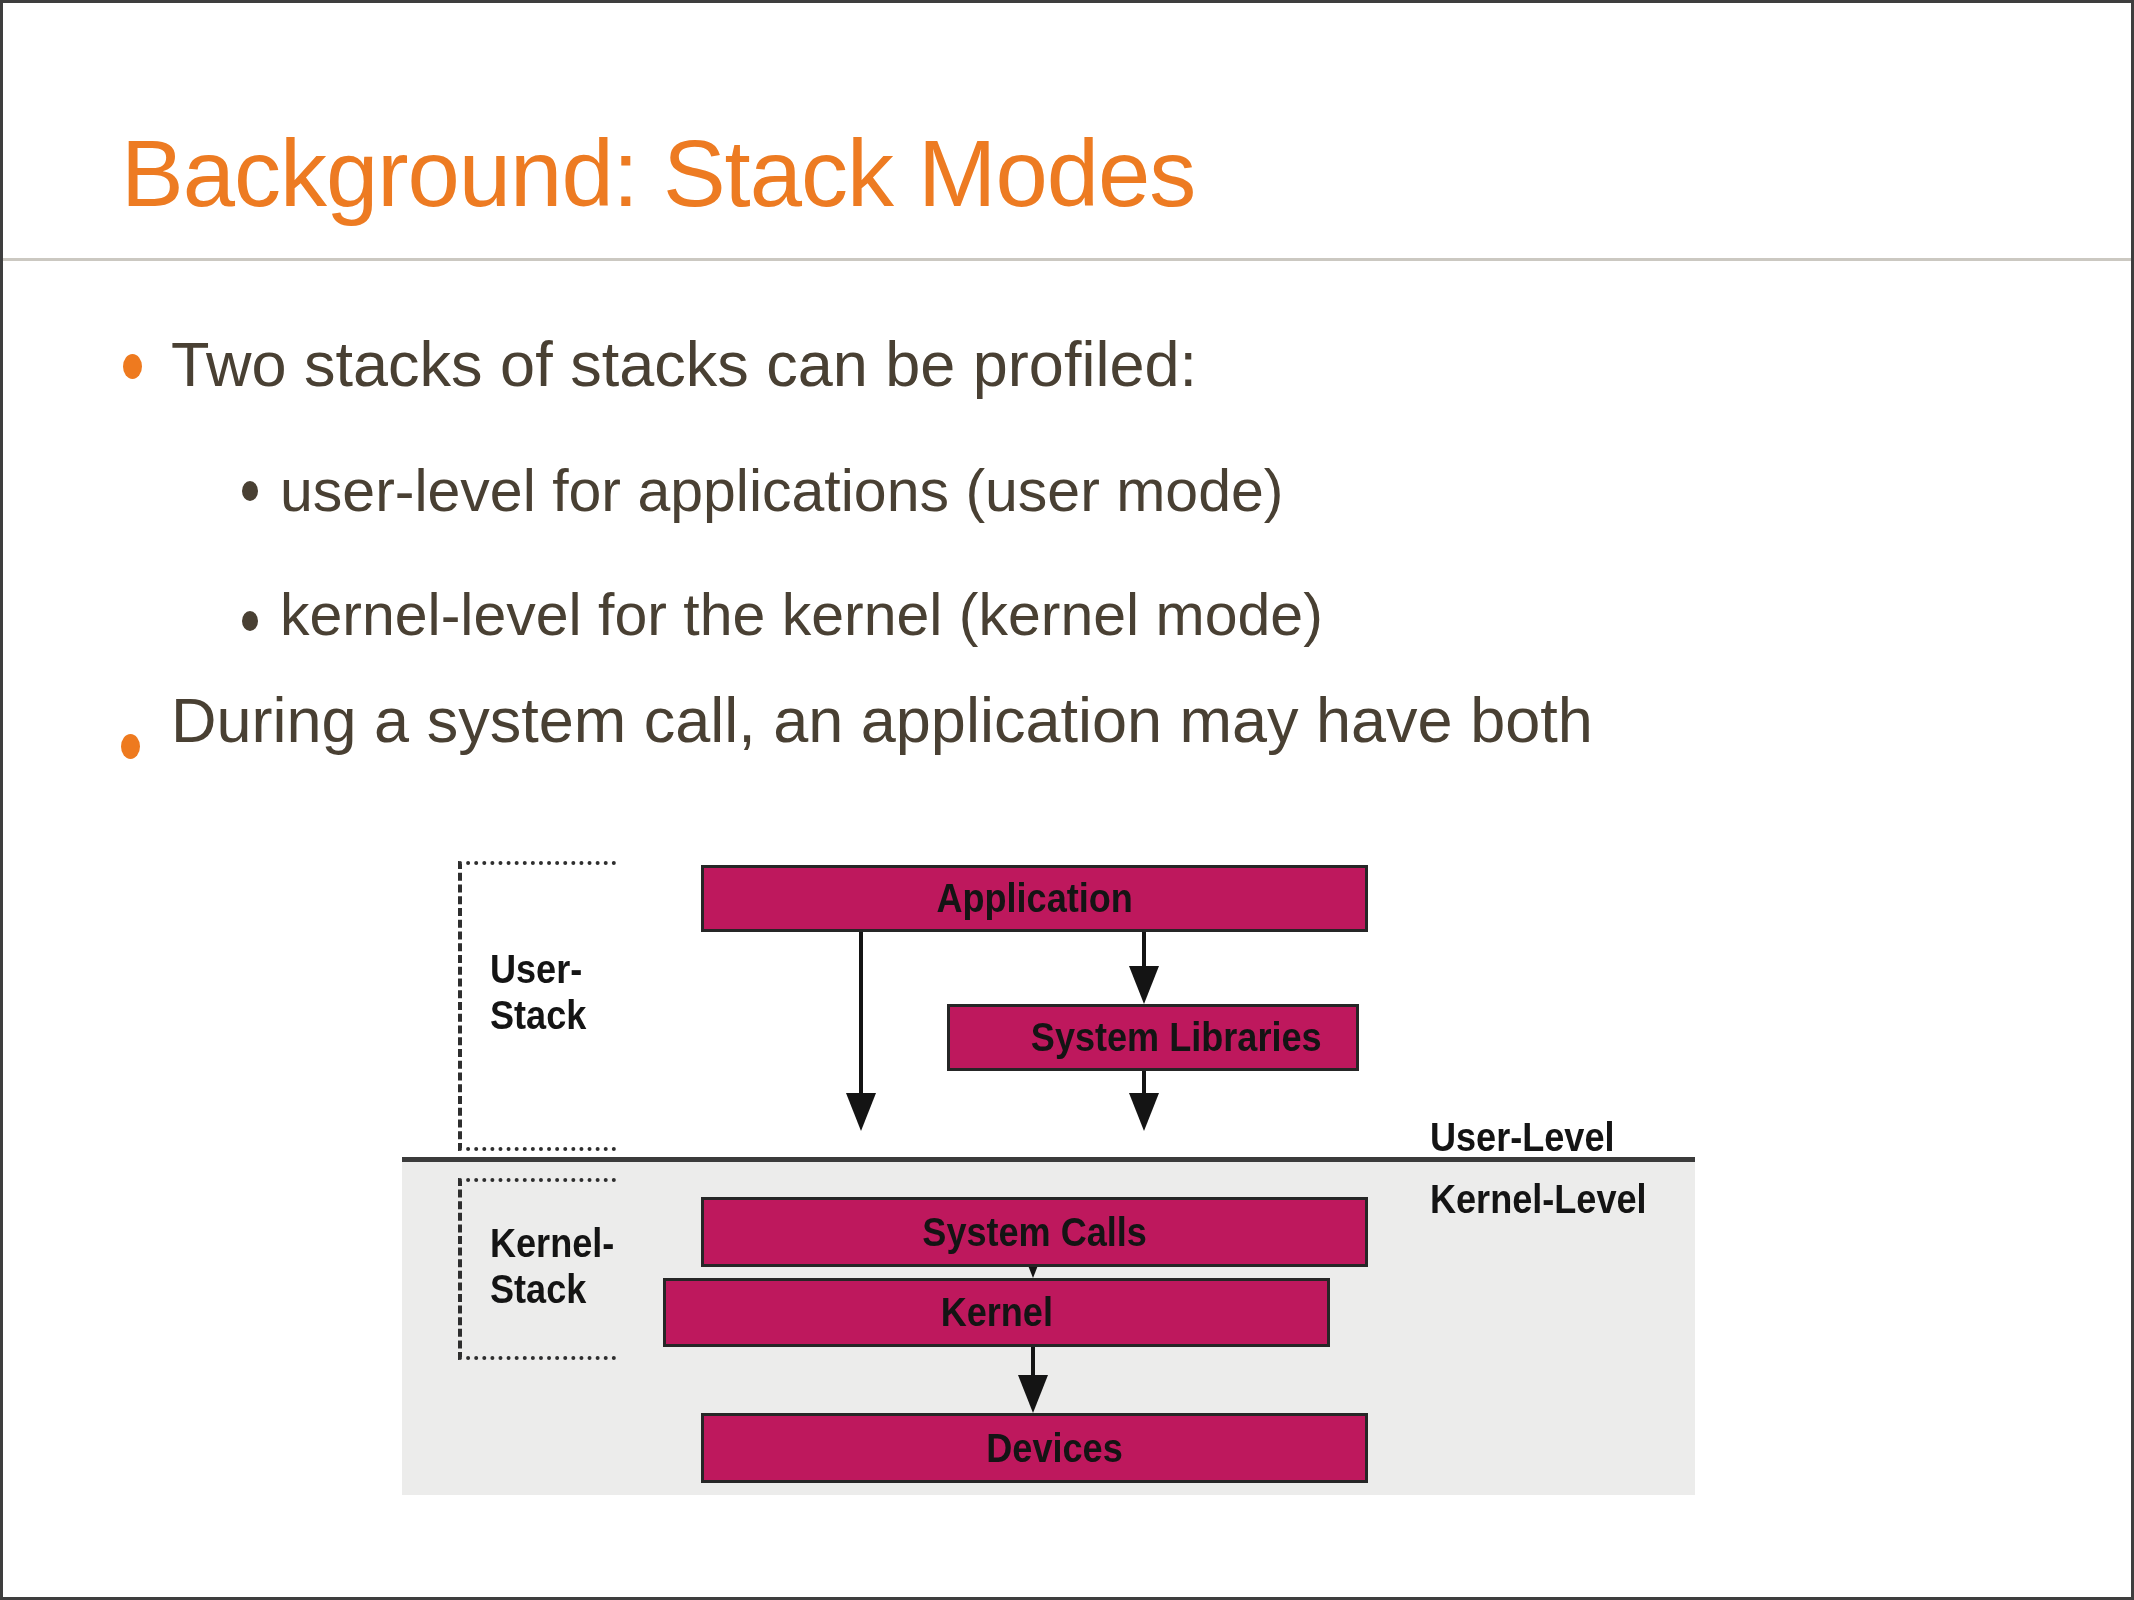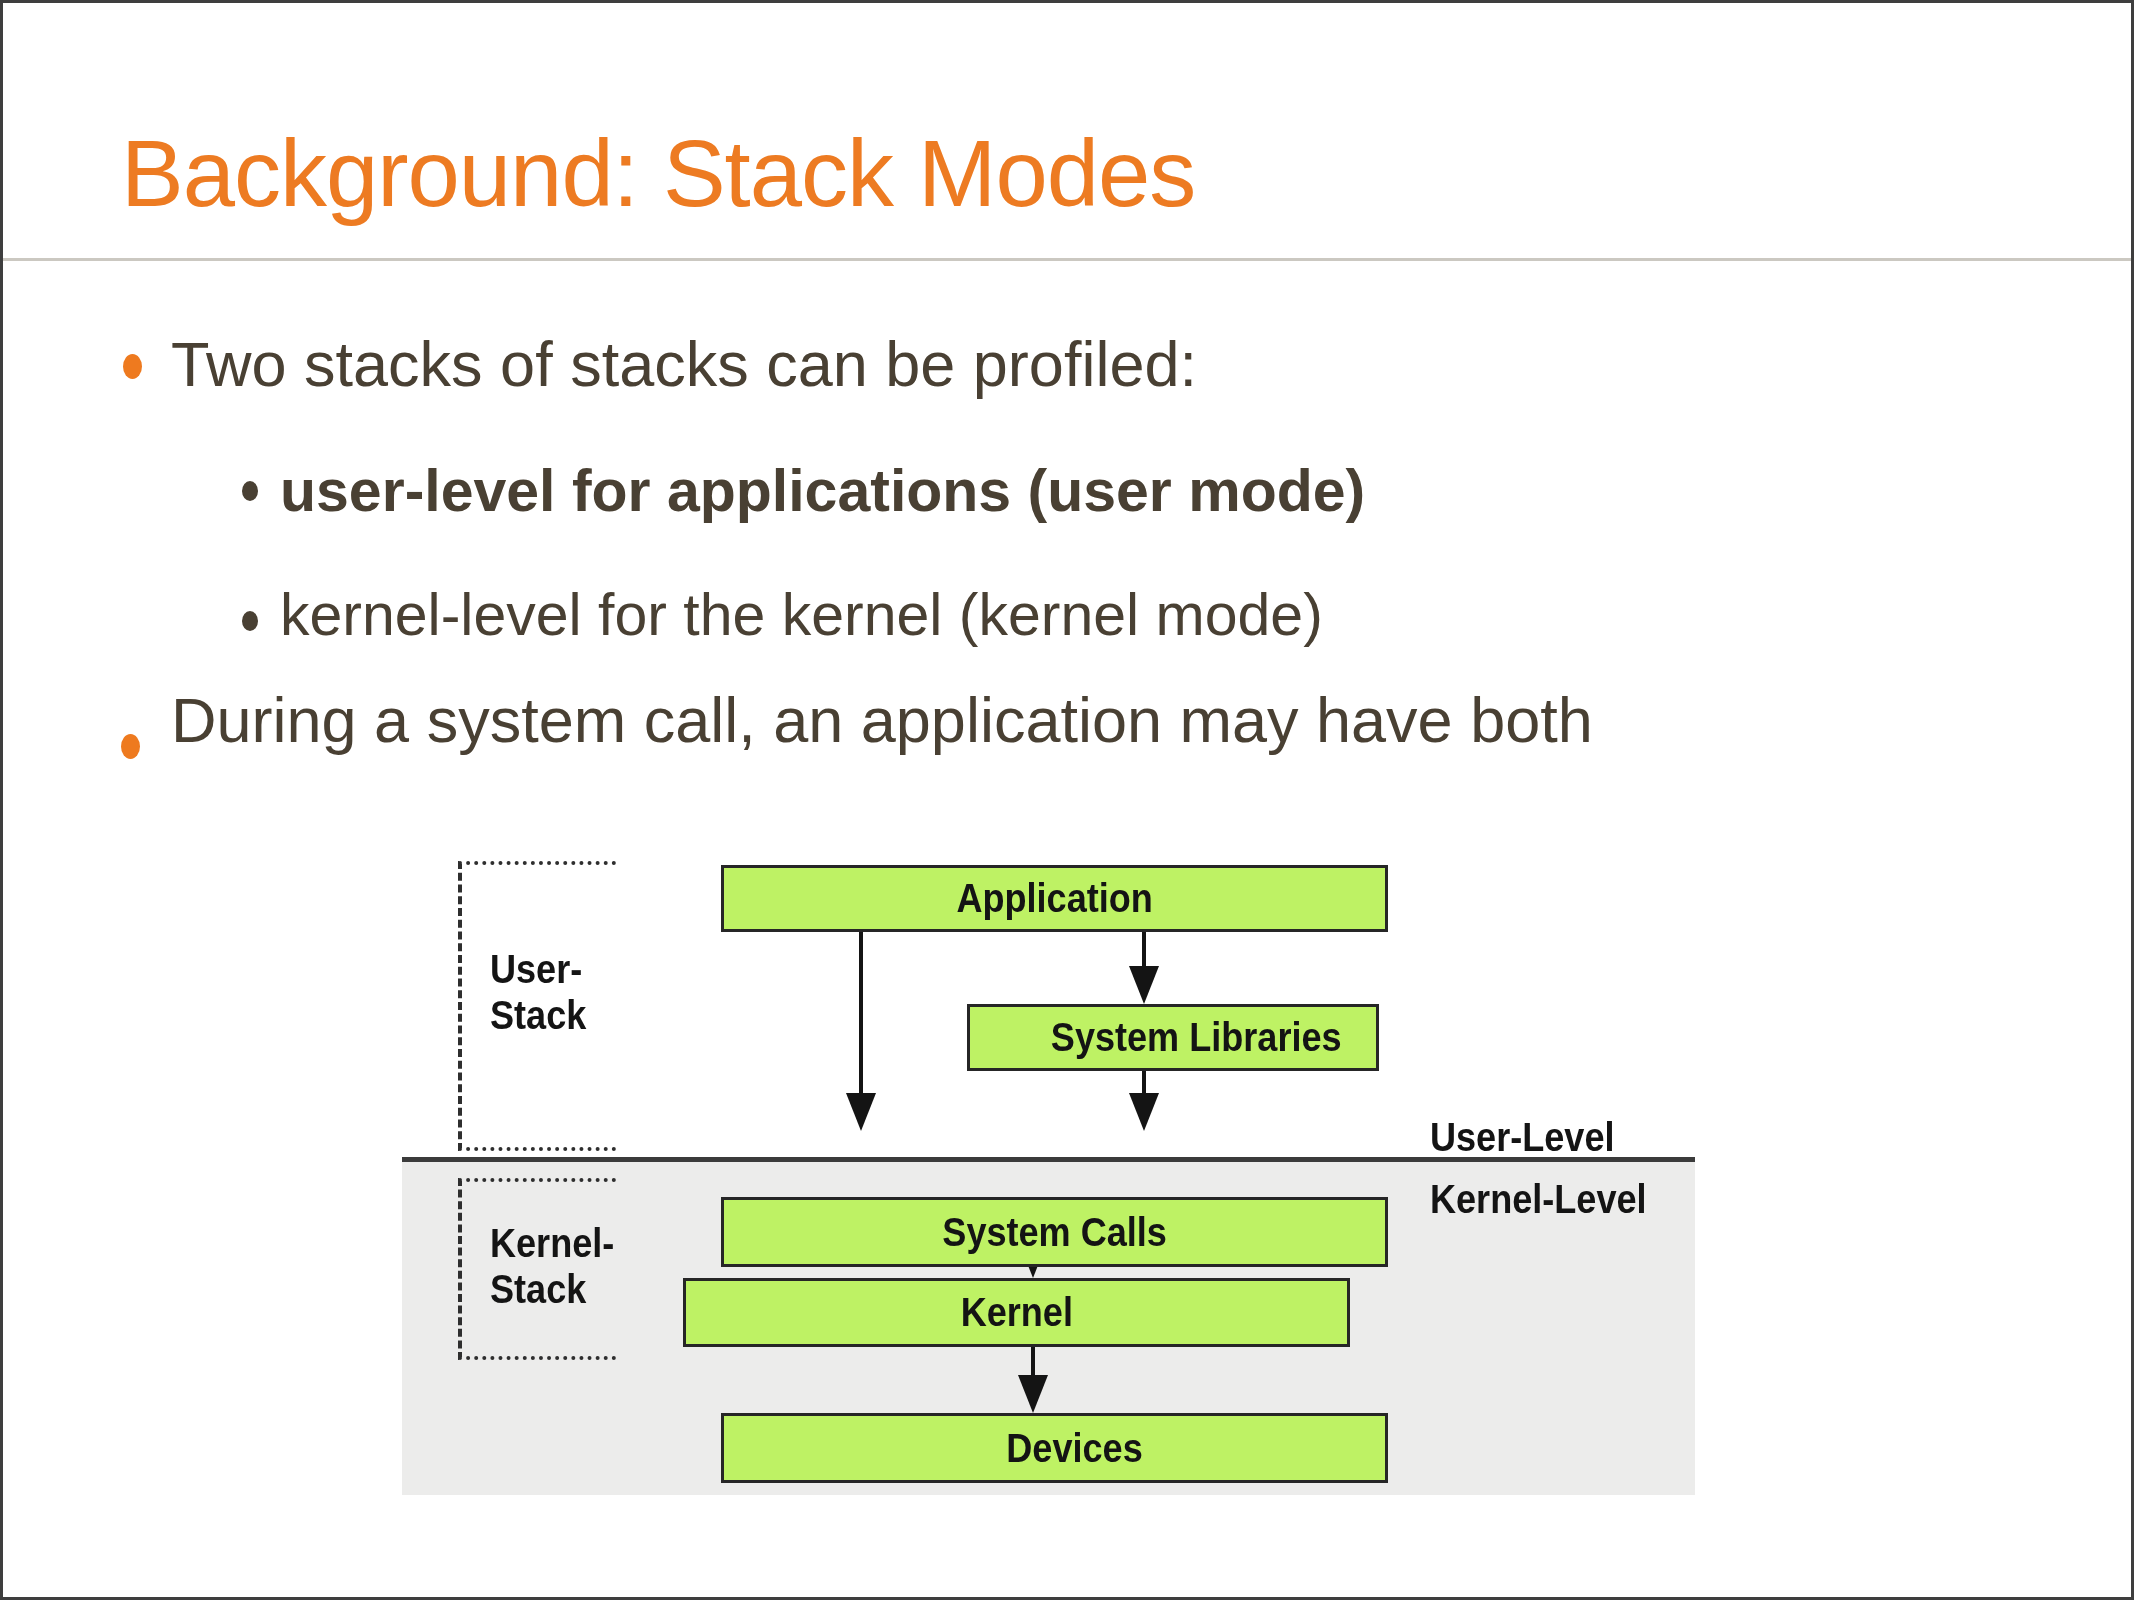--- a/index.html
+++ b/index.html
@@ -45,24 +45,23 @@
   }
   .bracket{
     position:absolute;width:158px;box-sizing:border-box;
     border-top:4px dotted #2e2e2e;
     border-bottom:4px dotted #2e2e2e;
     border-left:4px dashed #2e2e2e;
   }
   .bracket.user{left:455px;top:858px;height:290px;}
   .bracket.kernel{left:455px;top:1175px;height:182px;}
   .node{
-    position:absolute;background:#bef264;border:3px solid #262626;
+    position:absolute;background:#be185d;border:3px solid #262626;
     box-sizing:border-box;display:flex;align-items:center;justify-content:center;
     z-index:3;
-    margin-left:20px;
   }
   .node span{
     font-weight:bold;font-size:41px;color:#141414;
     transform:scaleX(0.88);white-space:nowrap;
   }
   .node.application{left:698px;top:862px;width:667px;height:67px;}
   .node.syslib{left:944px;top:1001px;width:412px;height:67px;padding-left:46px;}
   .node.syscalls{left:698px;top:1194px;width:667px;height:70px;}
   .node.kernel{left:660px;top:1275px;width:667px;height:69px;}
   .node.devices{left:698px;top:1410px;width:667px;height:70px;padding-left:40px;}
@@ -91,21 +90,21 @@
 
 <div class="slide">
 
   <h1 class="title">Background: Stack Modes</h1>
   <div class="title-rule"></div>
 
   <span class="dot orange" style="left:120px;top:351px;"></span>
   <div class="bullet l1" style="left:168px;top:325px;">Two stacks of stacks can be profiled:</div>
 
   <span class="dot dark" style="left:239px;top:478px;"></span>
-  <div class="bullet l2" style="left:277px;top:454px;font-weight:bold;">user-level for applications (user mode)</div>
+  <div class="bullet l2" style="left:277px;top:454px;">user-level for applications (user mode)</div>
 
   <span class="dot dark" style="left:239px;top:608px;"></span>
   <div class="bullet l2" style="left:277px;top:578px;">kernel-level for the kernel (kernel mode)</div>
 
   <span class="dot orange" style="left:118px;top:731px;"></span>
   <div class="bullet l1" style="left:168px;top:681px;">During a system call, an application may have both</div>
 
   <div>
 
     <div class="kernel-bg"></div>

